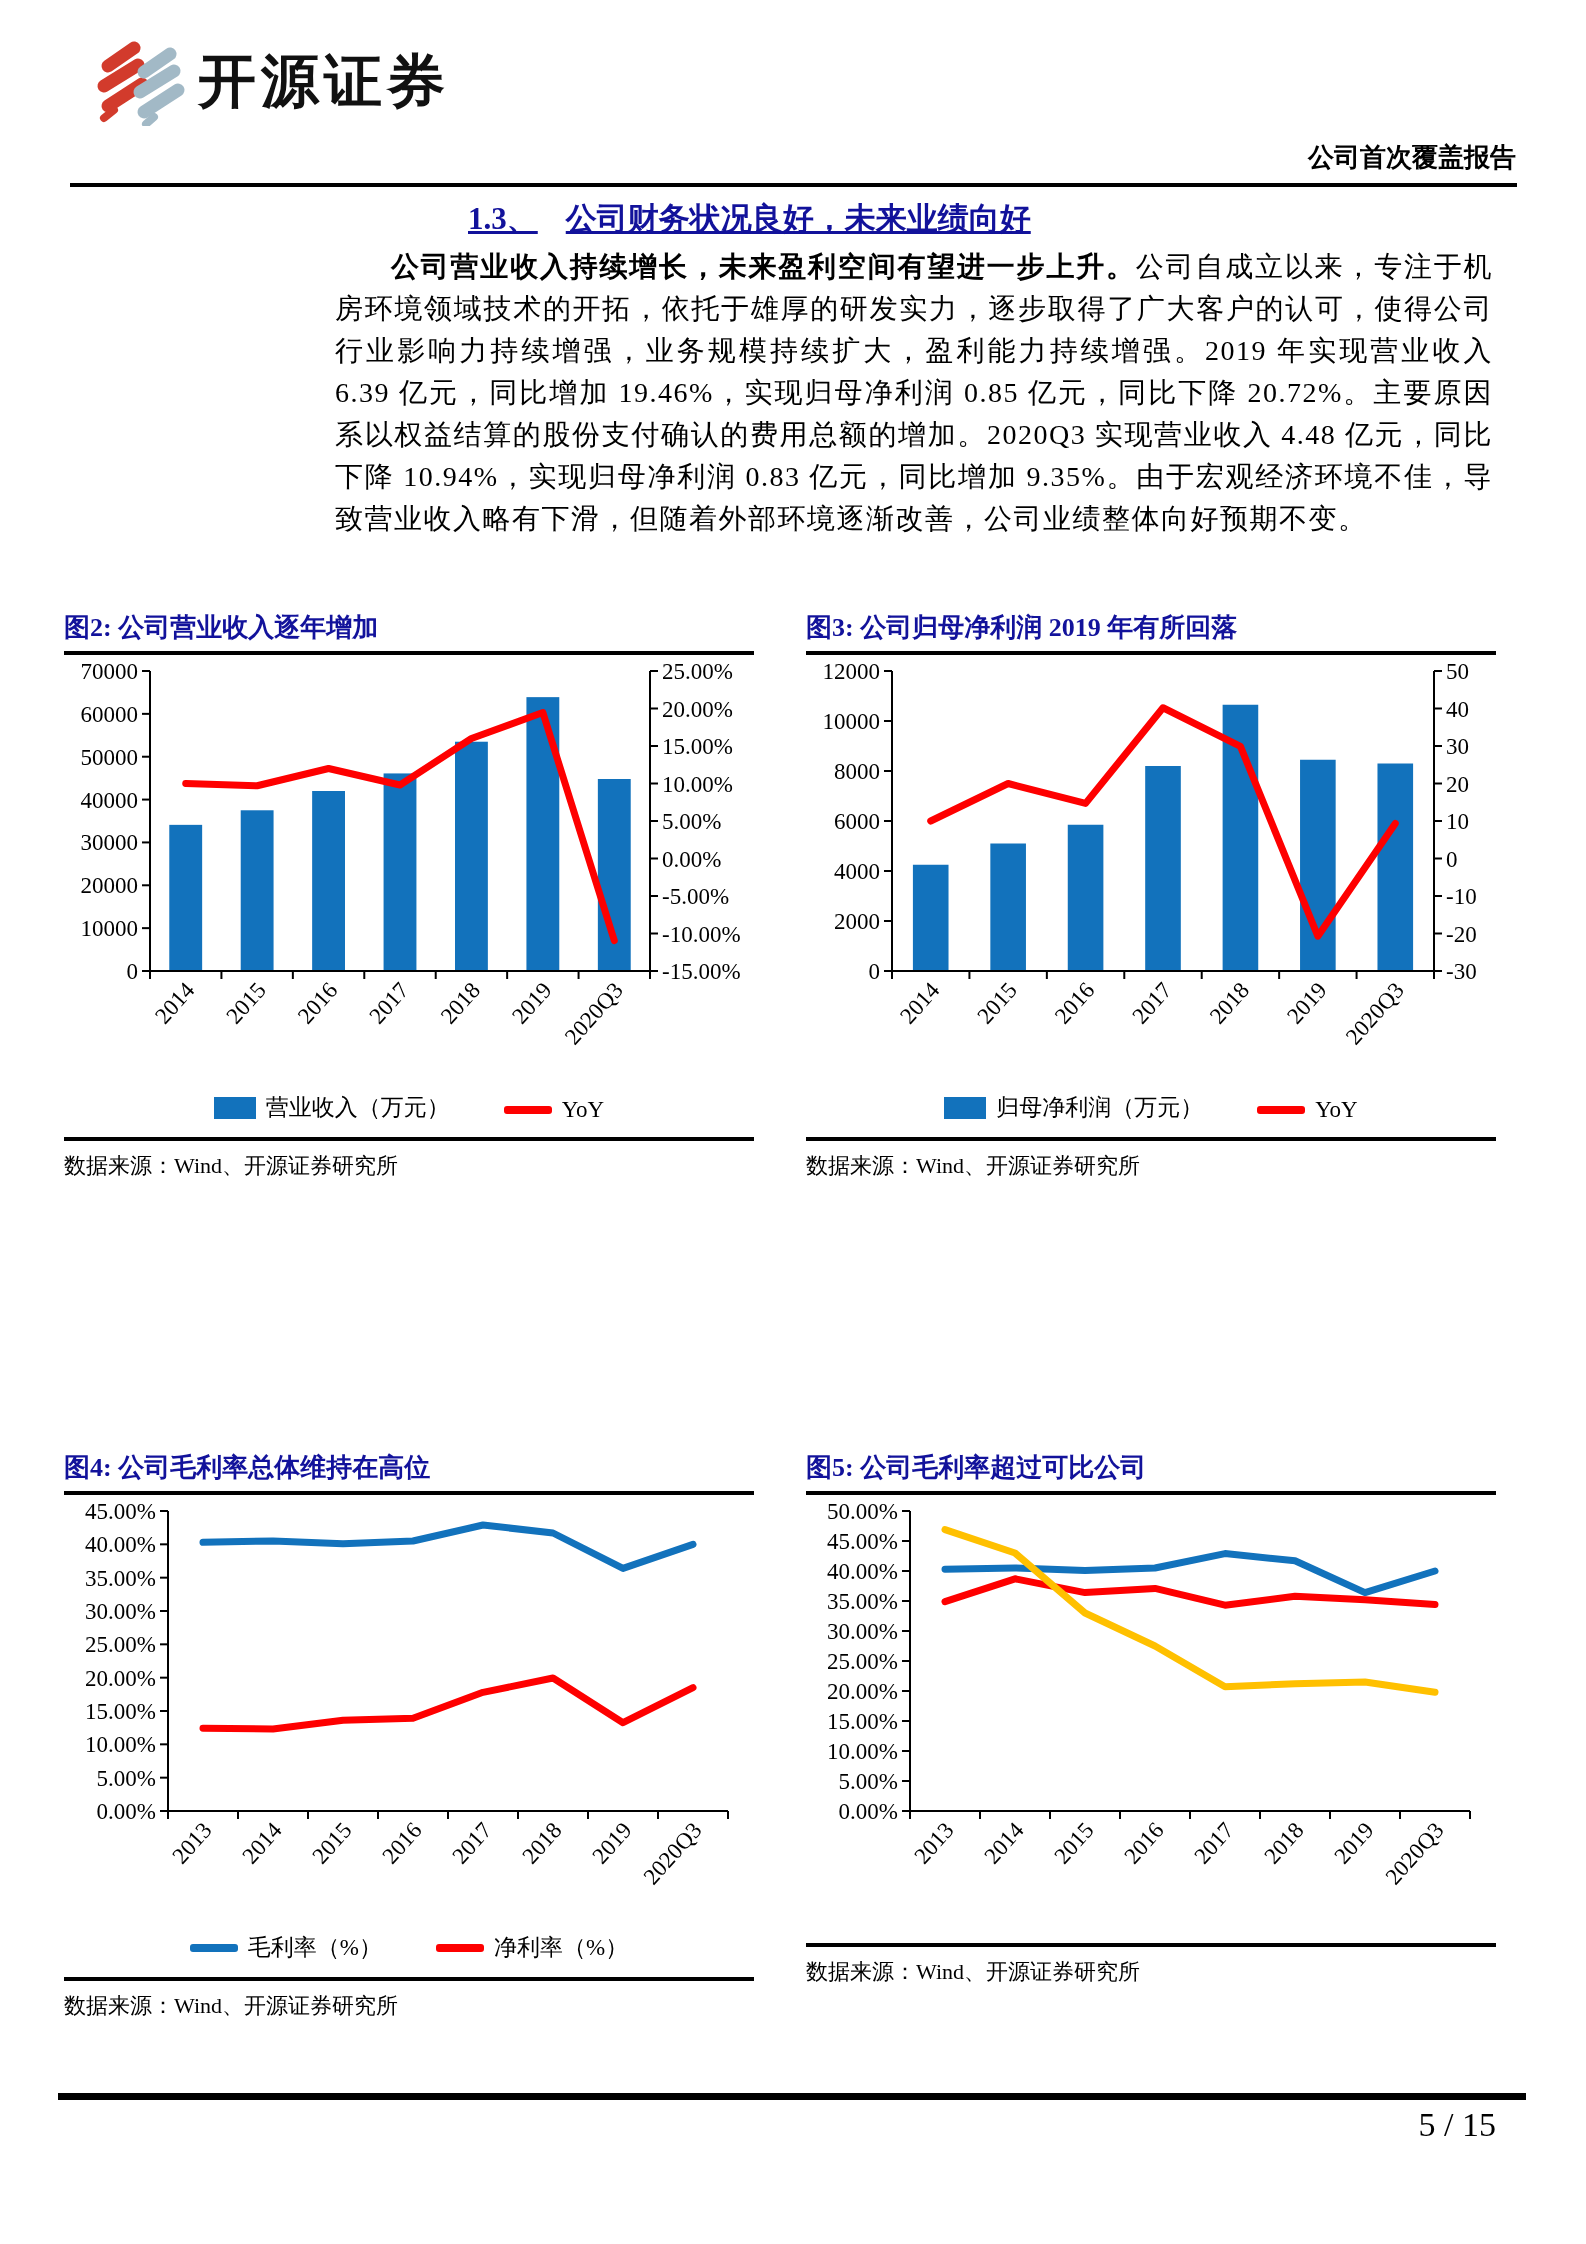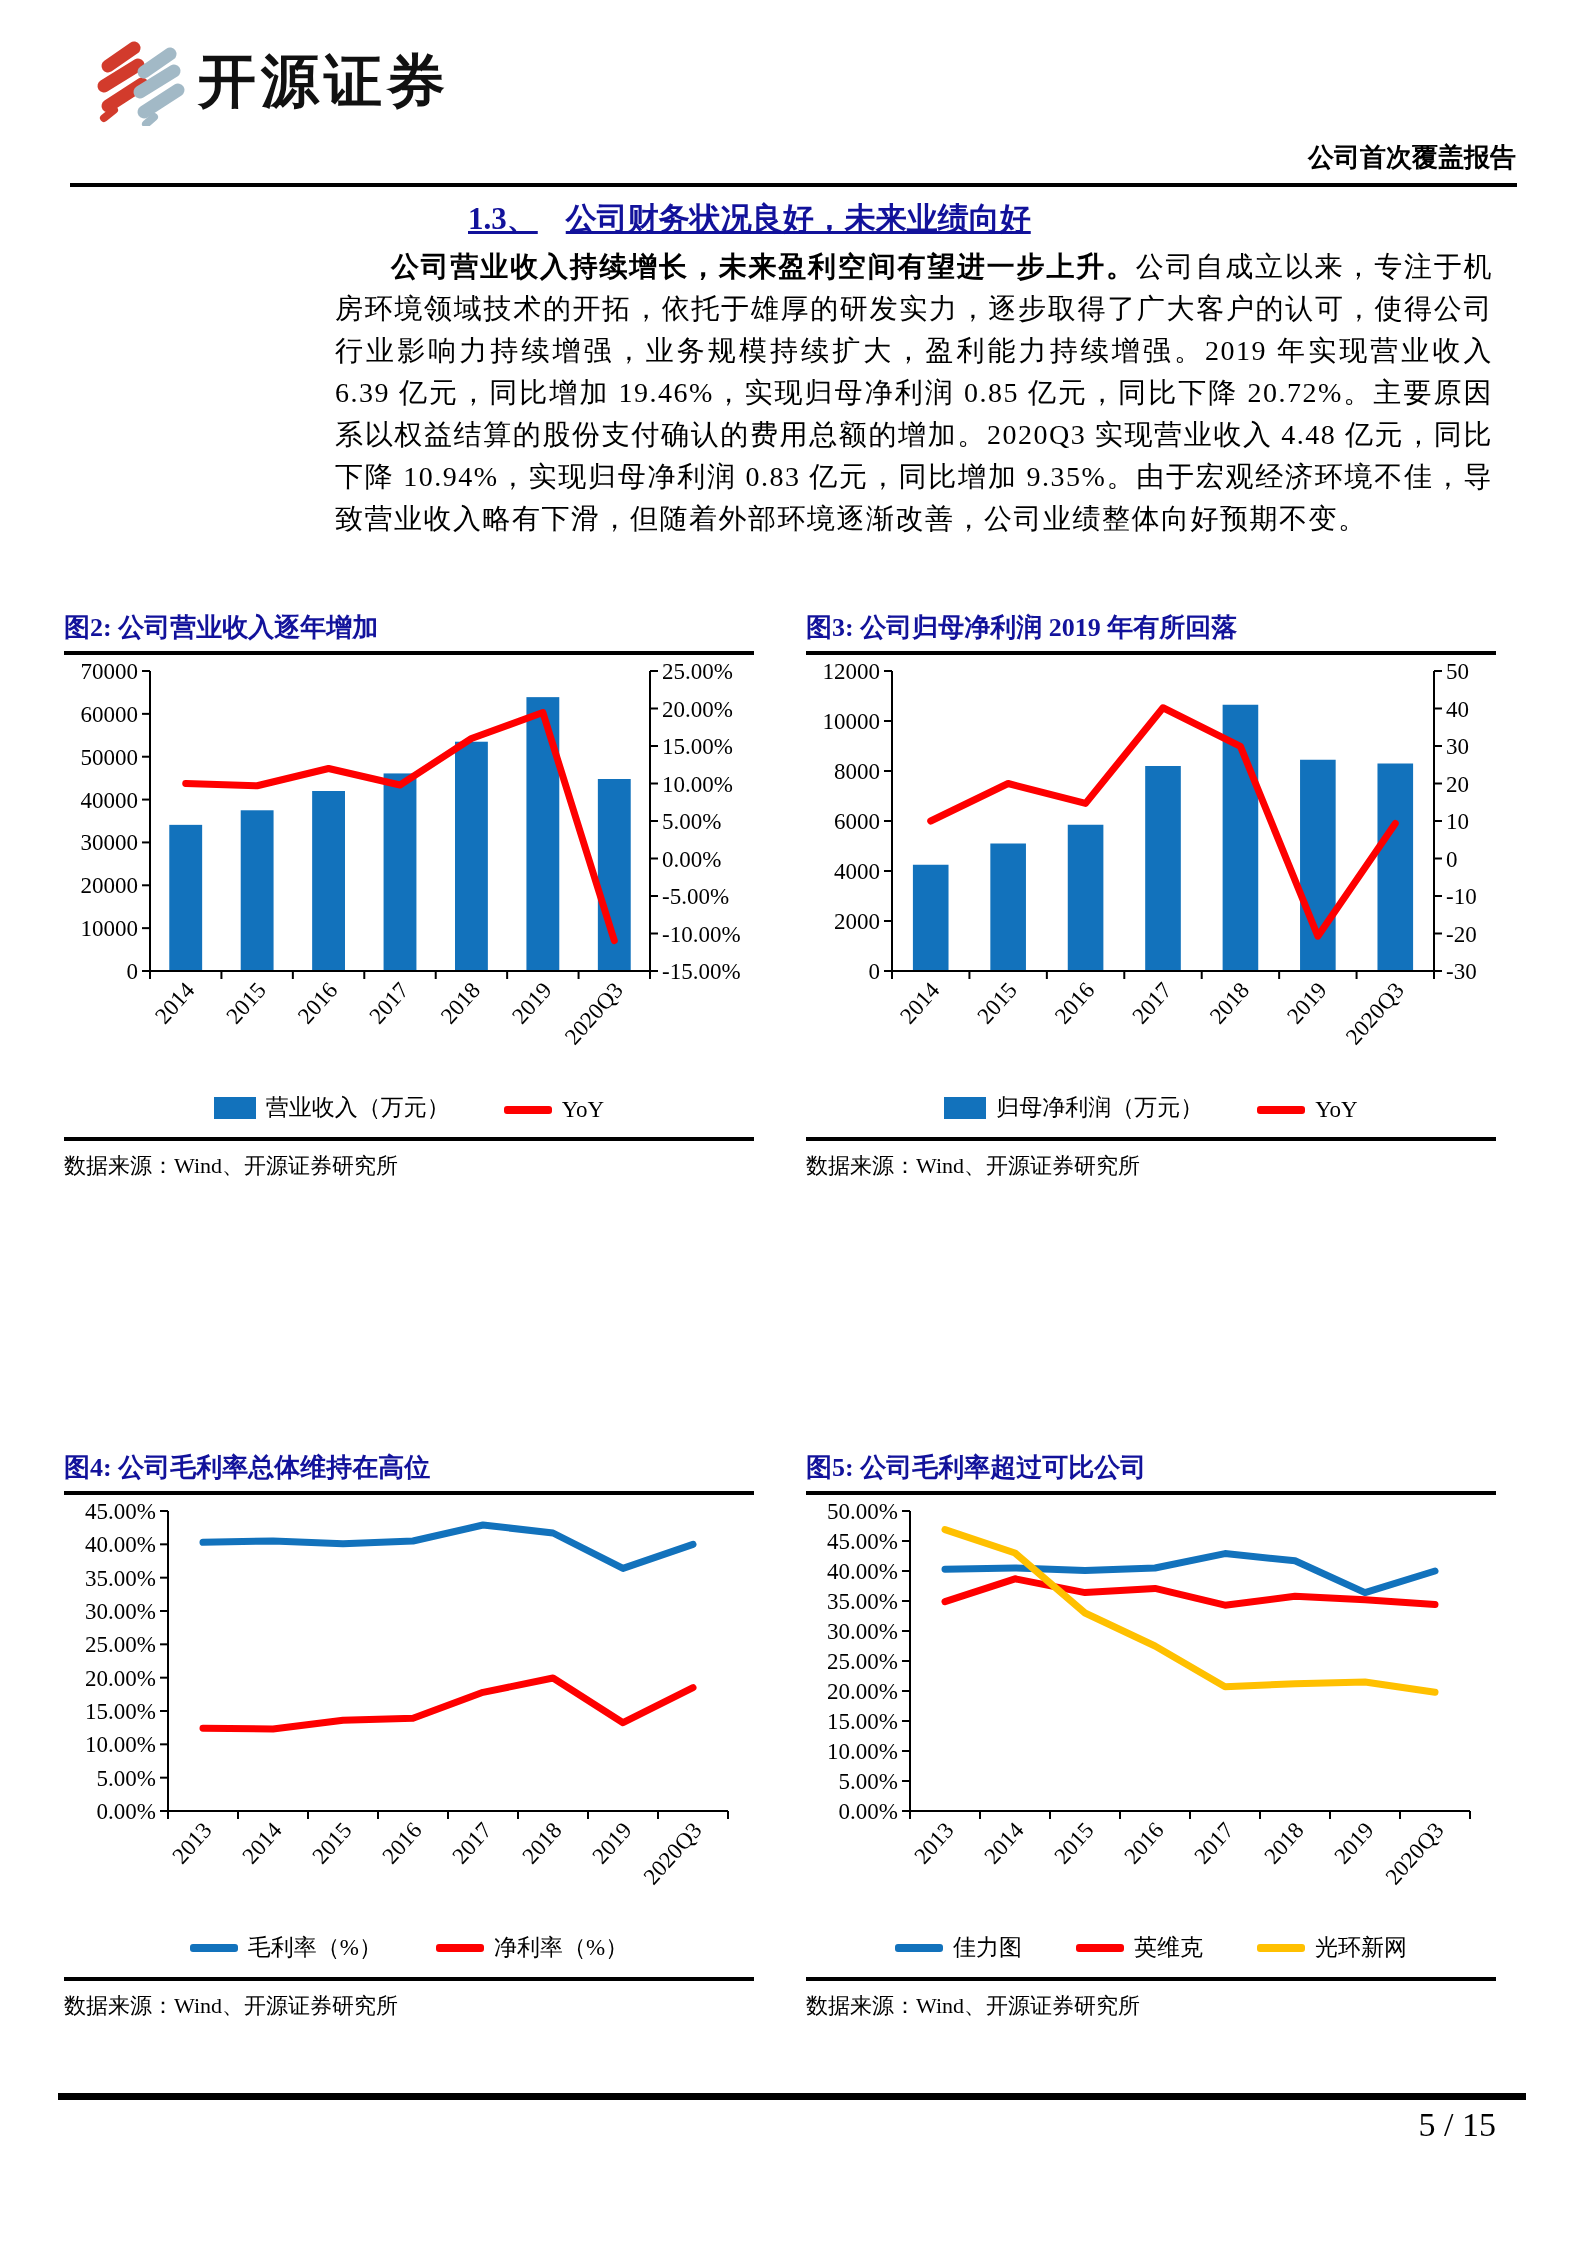--- a/index.html
+++ b/index.html
@@ -325,34 +325,20 @@
         <text transform="translate(289,334) rotate(-48)" text-anchor="end">2015</text>
         <text transform="translate(359,334) rotate(-48)" text-anchor="end">2016</text>
         <text transform="translate(429,334) rotate(-48)" text-anchor="end">2017</text>
         <text transform="translate(499,334) rotate(-48)" text-anchor="end">2018</text>
         <text transform="translate(569,334) rotate(-48)" text-anchor="end">2019</text>
         <text transform="translate(639,334) rotate(-48)" text-anchor="end">2020Q3</text>
         <polyline points="139,72.20000000000002 209,70.99999999999999 279,73.39999999999998 349,70.99999999999999 419,56.6 489,63.799999999999976 559,95.60000000000001 629,73.99999999999999" fill="none" stroke="#1272BC" stroke-width="7" stroke-linejoin="round" stroke-linecap="round"></polyline>
         <polyline points="139,104.60000000000001 209,81.8 279,95.60000000000001 349,91.4 419,108.20000000000002 489,99.2 559,102.79999999999998 629,107.60000000000002" fill="none" stroke="#FE0000" stroke-width="7" stroke-linejoin="round" stroke-linecap="round"></polyline>
         <polyline points="139,32.600000000000016 209,56.00000000000001 279,115.99999999999999 349,149 419,189.8 489,186.8 559,185.00000000000003 629,195.2" fill="none" stroke="#FFC000" stroke-width="7" stroke-linejoin="round" stroke-linecap="round"></polyline>
       </svg>
-    <div class="legend">
-        <span class="li">
-          <span class="sw-line" style="background: rgb(18, 114, 188);"></span>
-          <span>佳力图</span>
-        </span>
-        <span class="li">
-          <span class="sw-line" style="background: rgb(254, 0, 0);"></span>
-          <span>英维克</span>
-        </span>
-        <span class="li">
-          <span class="sw-line" style="background: rgb(255, 192, 0);"></span>
-          <span>光环新网</span>
-        </span>
-      </div>
     <div class="fig-rule2"></div>
     <div class="fig-source">数据来源：Wind、开源证券研究所</div>
   </section>
 
   <div class="footer-rule"></div>
   <div class="page-num">5 / 15</div>
 
 </div>
 
 </body></html>

